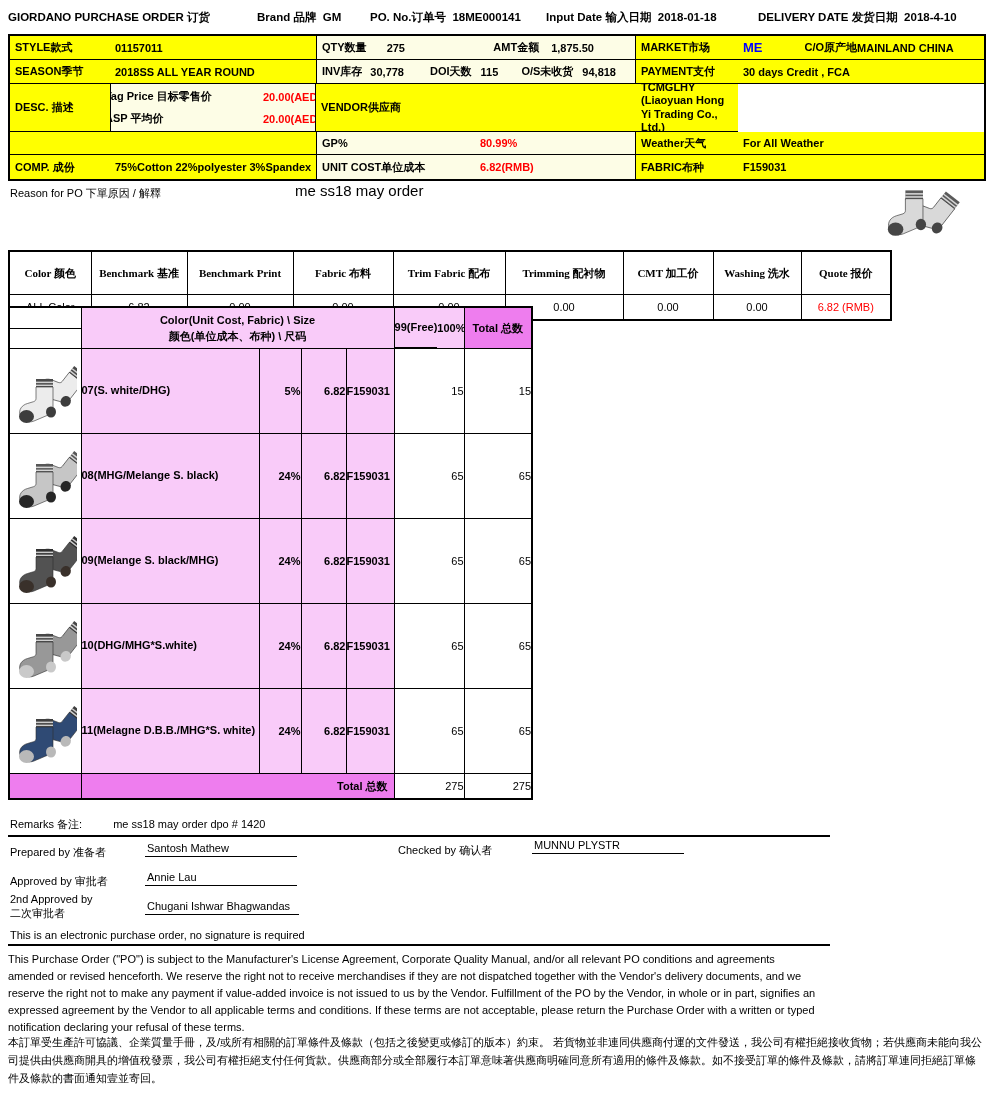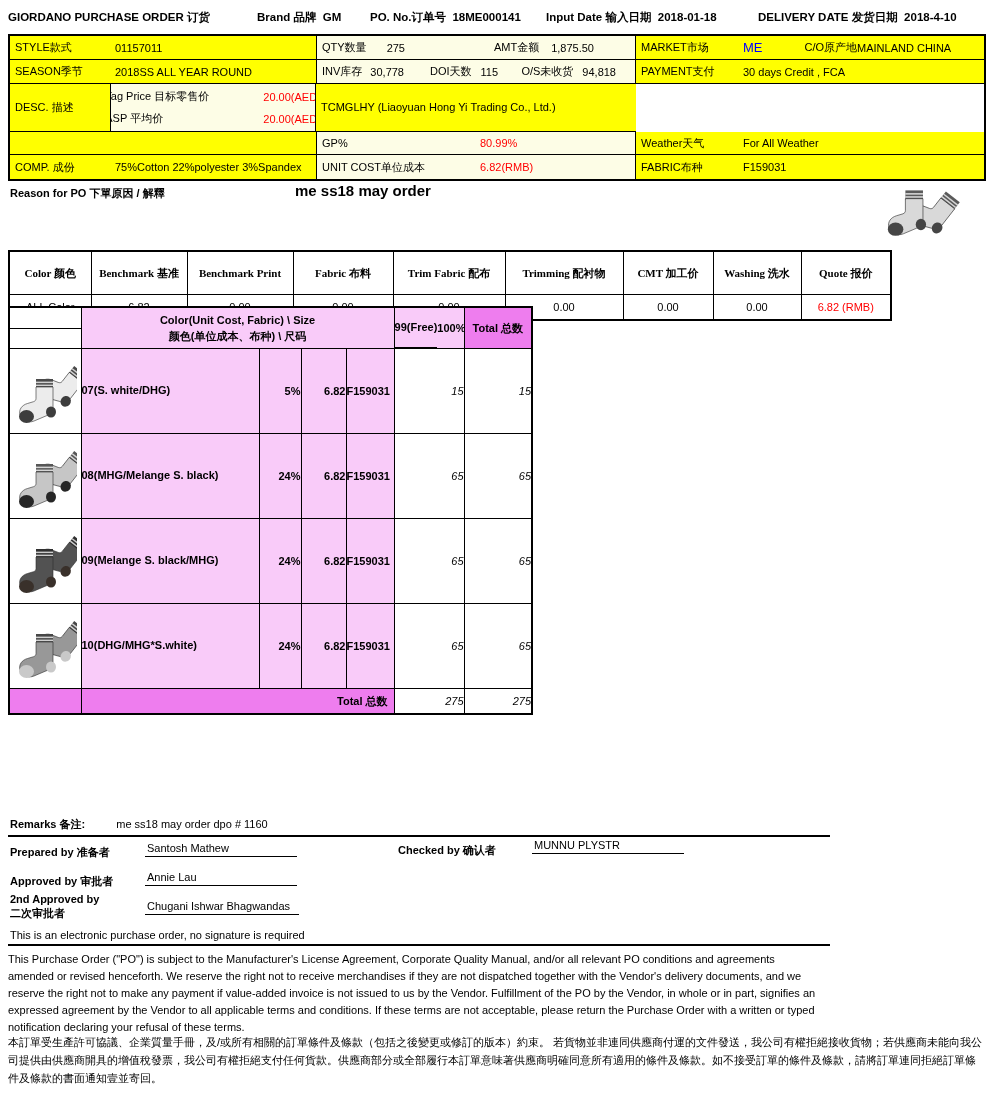--- a/index.html
+++ b/index.html
@@ -1,38 +1,38 @@
 <!DOCTYPE html>
 <html><head>
 <meta charset="utf-8">
 <style>
   html,body{margin:0;padding:0;}
   body{
     width:990px;height:1094px;position:relative;background:#fff;color:#000;
     font-family:"Liberation Sans",sans-serif;font-size:11px;
   }
   .abs{position:absolute;}
-  .b{font-weight:bold;}
+  .b{font-weight:normal;}
   .red{color:#ff0000;}
   .blue{color:#0000ff;}
 
   
   .hseg{position:absolute;top:10px;font-size:11.5px;font-weight:bold;white-space:nowrap;}
 
   
   .info{
     position:absolute;left:8px;top:34px;width:974px;
     border:2px solid #000;
     display:grid;
     grid-template-columns:100px 206px 320px 102px 246px;
     grid-template-rows:24px 24px 48px 23px 24px;
   }
   .info>div{
     background:#ffff00;display:flex;align-items:center;
-    font-weight:normal;border-bottom:1px solid #000;
+    font-weight:bold;border-bottom:1px solid #000;
     padding:0 5px;white-space:nowrap;overflow:hidden;
   }
   .info>div.lastrow{border-bottom:none;}
   .info .mid{background:#fdfde6;border-left:1px solid #000;border-right:1px solid #000;}
   .info .wrap{white-space:normal;line-height:1.2;}
   .info .span2{grid-column:1 / span 2;}
   .pairstack{flex-direction:column;justify-content:center;align-items:stretch;}
   .pairrow{display:grid;grid-template-columns:158px 1fr;align-items:center;}
   .pairrow + .pairrow{margin-top:7px;}
 
@@ -53,21 +53,21 @@
   .mag{background:#ee7dee;}
   .sizet .hrow td{height:40px;text-align:center;font-weight:bold;line-height:1.5;}
   .hdr-blank{background:#fff;background-image:linear-gradient(#000,#000);background-size:100% 1px;background-position:0 50%;background-repeat:no-repeat;}
   .split2{display:flex;flex-direction:row;height:40px;}
   .split2>div{flex:1;display:flex;align-items:center;justify-content:center;}
   .split2>div:first-child{border-bottom:1px solid #000;}
   .sizet .drow td{height:84px;}
   .cell-name{font-weight:bold;text-align:left;padding:2px 3px;white-space:normal;line-height:1.25;}
   .cell-rt{font-weight:bold;text-align:right;padding-right:4px;}
   .cell-fab{font-weight:bold;text-align:left;padding-left:3px;}
-  .cell-qty{background:#fff;text-align:right;padding-right:7px;font-weight:normal;font-style:italic;}
+  .cell-qty{background:#fff;text-align:right;padding-right:7px;font-weight:normal;}
   .trow td{height:24px;}
   .trow .tlabel{text-align:right;font-weight:bold;padding-right:6px;}
   .imgcell{background:#fff;text-align:center;}
   .sockpair{display:block;margin:2px auto 0 auto;}
 
   
   .hline{position:absolute;left:8px;width:822px;height:2px;background:#000;}
   .sig-val{display:inline-block;border-bottom:1px solid #000;padding:0 2px 2px 2px;font-weight:normal;}
   .note{font-weight:normal;}
 
@@ -139,20 +139,21 @@
   <div class="mid pairstack">
     <div class="pairrow">
       <span>Tag Price 目标零售价</span>
       <span class="red">20.00(AED)</span>
     </div>
     <div class="pairrow">
       <span>ASP 平均价</span>
       <span class="red">20.00(AED)</span>
     </div>
   </div>
+  <div>VENDOR供应商</div>
   <div class="wrap">TCMGLHY (Liaoyuan Hong Yi Trading Co., Ltd.)</div>
 
   <div class="span2"></div>
   <div class="mid">
     <div class="pairrow" style="width:100%">
       <span>GP%</span>
       <span class="red">80.99%</span>
     </div>
   </div>
   <div>Weather天气</div>
@@ -297,33 +298,47 @@
       </svg>
     </td>
     <td class="pink cell-name">10(DHG/MHG*S.white)</td>
     <td class="pink cell-rt">24%</td>
     <td class="pink cell-rt">6.82</td>
     <td class="pink cell-fab">F159031</td>
     <td class="cell-qty">65</td>
     <td class="cell-qty">65</td>
   </tr>
 
+  <tr class="drow">
+    <td class="imgcell">
+      <svg class="sockpair" width="64" height="78" viewBox="0 0 64 78">
+        <use href="#sockShape" transform="translate(47,2) rotate(38)" style="--a:#3f3f3f;--b:#2f4a74;--t:#b9b9b9"></use>
+        <use href="#sockShape" transform="translate(5,26)" style="--a:#3f3f3f;--b:#2f4a74;--t:#b9b9b9"></use>
+      </svg>
+    </td>
+    <td class="pink cell-name">11(Melagne D.B.B./MHG*S. white)</td>
+    <td class="pink cell-rt">24%</td>
+    <td class="pink cell-rt">6.82</td>
+    <td class="pink cell-fab">F159031</td>
+    <td class="cell-qty">65</td>
+    <td class="cell-qty">65</td>
+  </tr>
 
   <tr class="trow">
     <td class="mag"></td>
     <td class="mag tlabel" colspan="4">Total 总数</td>
     <td class="cell-qty">275</td>
     <td class="cell-qty">275</td>
   </tr>
 </tbody>
   </table>
 
 <div class="abs" style="left:10px;top:817px">
   <span class="b">Remarks 备注:</span>
-  <span style="margin-left:28px">me ss18 may order dpo # 1160</span>
+  <span style="margin-left:28px">me ss18 may order dpo # 1420</span>
 </div>
 <div class="hline" style="top:835px"></div>
 
 <div class="abs b" style="left:10px;top:845px">Prepared by 准备者</div>
 <div class="abs" style="left:145px;top:842px">
   <span class="sig-val" style="width:148px">Santosh Mathew</span>
 </div>
 <div class="abs b" style="left:398px;top:843px">Checked by 确认者</div>
 <div class="abs" style="left:532px;top:839px">
   <span class="sig-val" style="width:148px">MUNNU PLYSTR</span>

